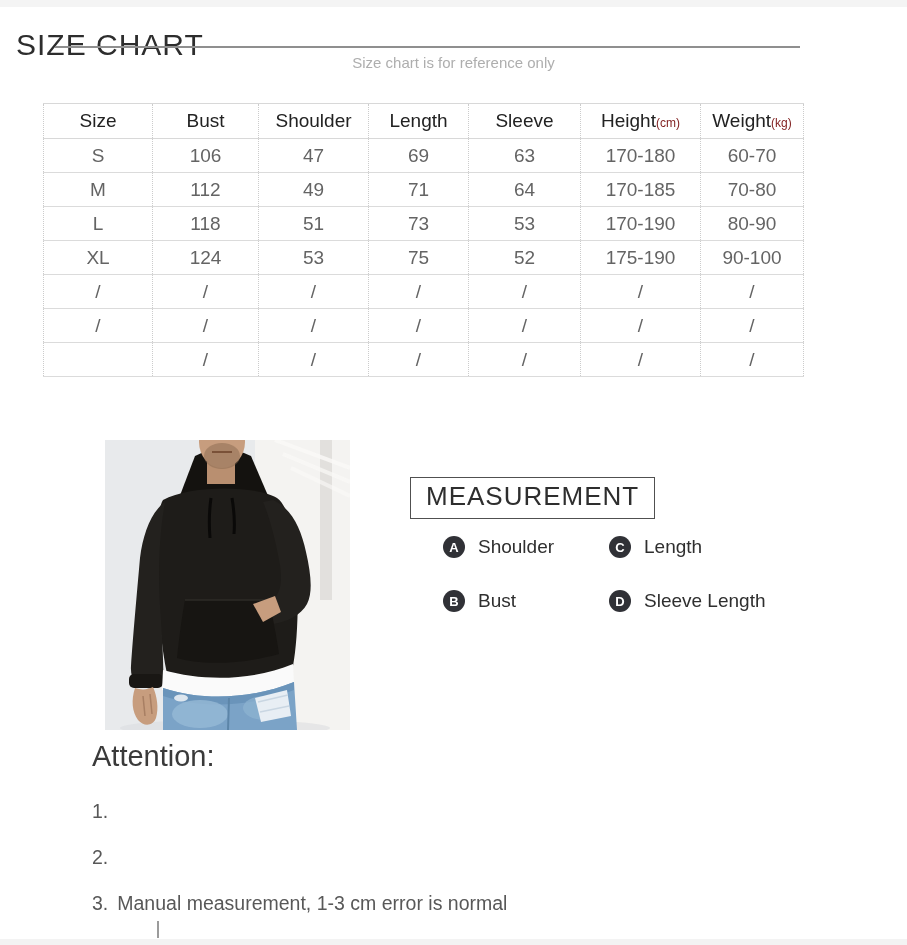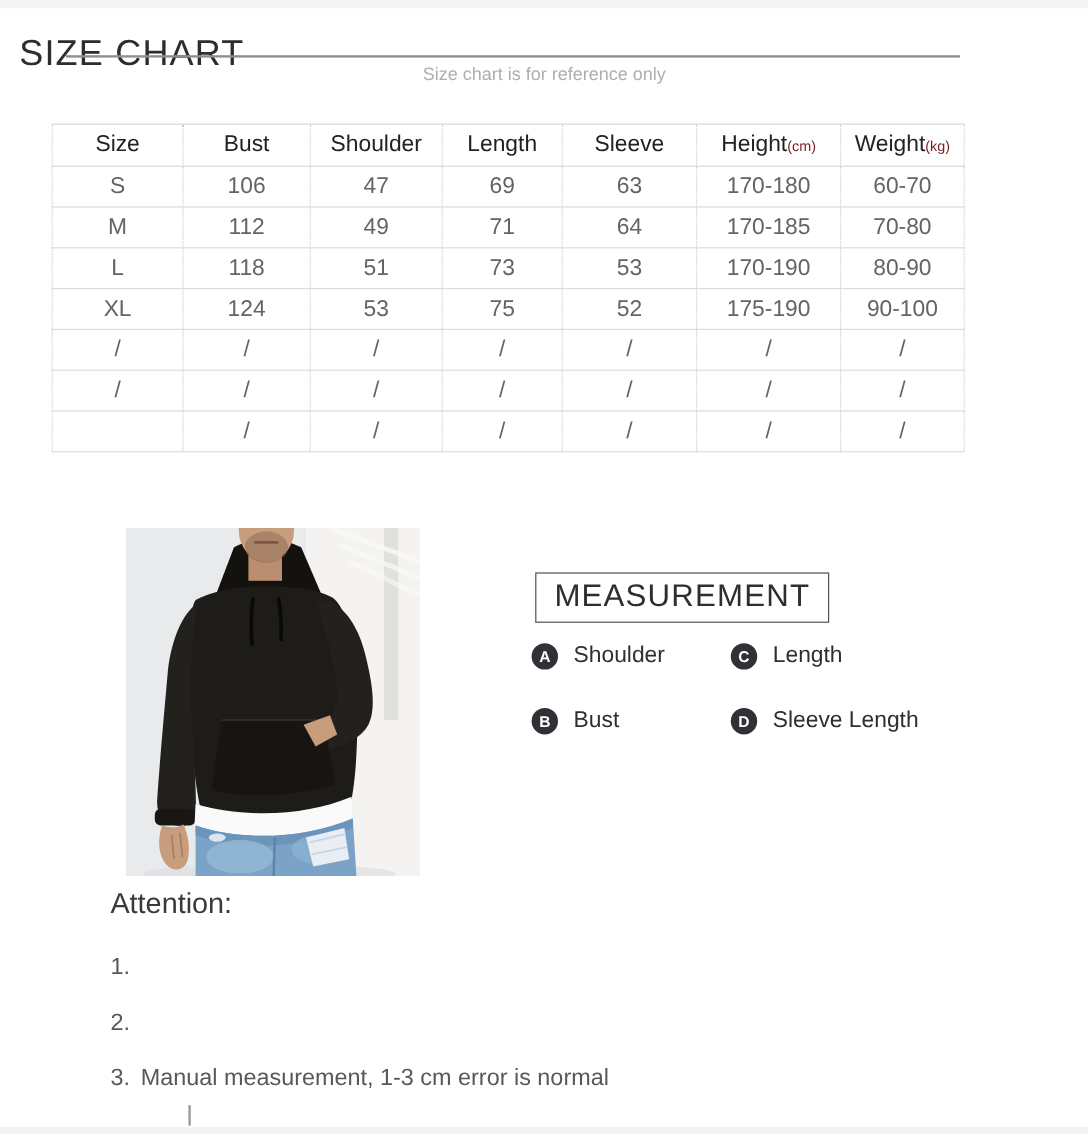--- a/index.html
+++ b/index.html
@@ -32,38 +32,38 @@
   table.size-table th .unit{font-size:12px;color:#7f1d1d;letter-spacing:0;}
   table.size-table td{
     font-size:19px;color:#646464;height:33px;
     border-bottom:1px solid #dbdbdb;border-right:1px dotted #cccccc;padding:0;
   }
 
   .photo{position:absolute;left:105px;top:440px;width:245px;height:290px;}
   .photo svg{display:block;}
 
   .measure-box{
-    position:absolute;left:446px;top:477px;
+    position:absolute;left:410px;top:477px;
     border:1px solid #505050;color:#2e2e2e;background:#ffffff;
     font-size:26px;letter-spacing:1px;padding:3px 15px 6px 15px;
   }
   .legend{
     position:absolute;left:443px;top:536px;
     display:grid;grid-template-columns:166px auto;row-gap:32px;
   }
   .legend-item{display:flex;align-items:center;gap:13px;}
   .badge{
     width:22px;height:22px;border-radius:50%;background:#303136;color:#ffffff;
     font-size:13px;font-weight:bold;display:flex;align-items:center;justify-content:center;
     flex:0 0 auto;
   }
   .legend-label{font-size:19px;color:#2f2f2f;white-space:nowrap;}
 
   .attention{position:absolute;left:92px;top:740px;width:720px;}
-  .attention-heading{font-size:24px;color:#3a3a3a;}
+  .attention-heading{font-size:29px;color:#3a3a3a;}
   ol.attention-list{list-style:none;margin:25px 0 0 0;padding:0;}
   ol.attention-list li{
     display:flex;gap:9px;font-size:19.5px;color:#585858;
     line-height:1.34;margin-bottom:20px;
   }
   ol.attention-list .num{flex:0 0 auto;}
   ol.attention-list .li-text{max-width:625px;}
 
   .text-cursor{position:absolute;left:157px;top:921px;width:2px;height:17px;background:#9b9b9b;}
 </style>

